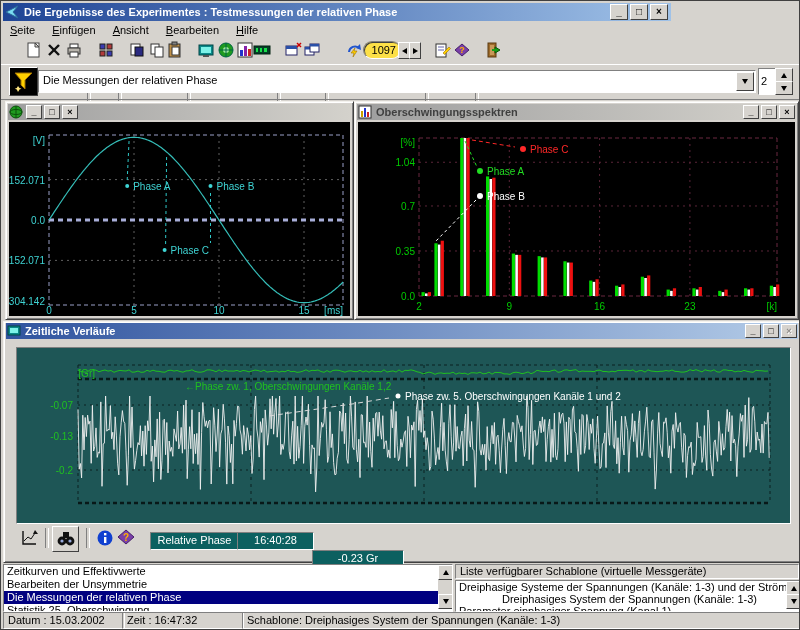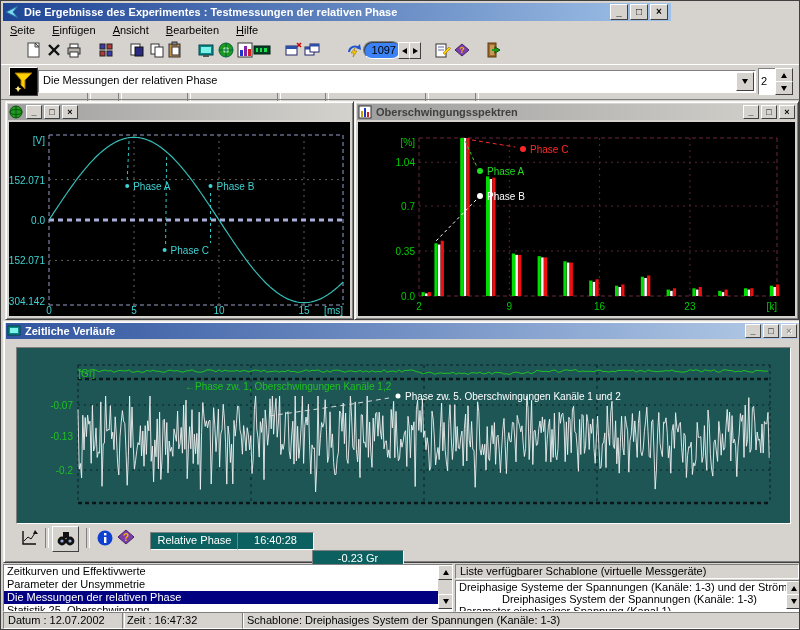--- a/index.html
+++ b/index.html
@@ -171,21 +171,21 @@
         </svg>
       </span>
     <span class="sep groove-v" style="left:324px;"></span>
     <span class="abs ticon" style="left:343px;top:1px;">
       <svg width="18" height="18">
           <path d="M4,11 a6,6 0 0 1 10,-4" fill="none" stroke="#2255cc" stroke-width="2"></path>
           <polygon points="15,3 16,9 11,7" fill="#2255cc"></polygon>
           <polygon points="10,7 6,12 9,12 8,16 12,10 9,10" fill="#ffd000" stroke="#a07000" stroke-width="0.6"></polygon>
         </svg>
       </span>
-    <div class="abs sunken" style="left:362px;top:2px;width:32px;height:16px;line-height:16px;text-align:right;padding-right:4px;background:#3b82f6;border-radius:9px;">1097</div>
+    <div class="abs sunken" style="left:362px;top:2px;width:32px;height:16px;line-height:16px;text-align:right;padding-right:4px;background:#fde047;border-radius:9px;">1097</div>
     <span class="abs raised sbtn" style="left:397px;top:3px;width:10px;height:15px;">
         <span class="tri-l"></span>
       </span>
     <span class="abs raised sbtn" style="left:408px;top:3px;width:10px;height:15px;">
         <span class="tri-r"></span>
       </span>
     <span class="sep groove-v" style="left:424px;"></span>
     <span class="abs ticon" style="left:431px;top:1px;">
       <svg width="18" height="18">
           <rect x="3" y="3" width="10" height="13" fill="#fff" stroke="#333"></rect>
@@ -440,21 +440,21 @@
           <text x="10" y="13.5" font-size="10" font-weight="bold" fill="#ffb000" text-anchor="middle">?</text>
         </svg>
       </span>
     <div class="abs tealfield" style="left:146px;top:210px;width:87px;height:16px;">Relative Phase</div>
     <div class="abs tealfield" style="left:233px;top:210px;width:75px;height:16px;">16:40:28</div>
     <div class="abs tealfield" style="left:308px;top:210px;width:90px;height:16px;margin-top:18px;">-0.23 Gr</div>
   </div>
 
   <div class="abs sunkflat" style="left:2px;top:563px;width:448px;height:46px;background:#fff;overflow:hidden;">
     <div class="listrow">Zeitkurven und Effektivwerte</div>
-    <div class="listrow">Parameter der Unsymmetrie</div>
+    <div class="listrow">Bearbeiten der Unsymmetrie</div>
     <div class="listrow sel">Die Messungen der relativen Phase</div>
     <div class="listrow">Statistik 25. Oberschwingung</div>
     <div class="sb" style="right:0;top:0;height:44px;width:14px;">
       <span class="sbtn raised" style="left:0;top:0;">
           <span class="tri-up"></span>
         </span>
       <span class="sbtn raised" style="left:0;bottom:0;">
           <span class="tri-dn"></span>
         </span>
     </div>
@@ -471,18 +471,18 @@
             <span class="tri-up"></span>
           </span>
         <span class="sbtn raised" style="left:0;bottom:0;">
             <span class="tri-dn"></span>
           </span>
       </div>
     </div>
   </div>
 
   <div class="abs" style="left:0;top:611px;width:800px;height:18px;">
-    <div class="abs statusfield" style="left:2px;top:0;width:112px;">Datum : 12.07.2002</div>
+    <div class="abs statusfield" style="left:2px;top:0;width:112px;">Datum : 15.03.2002</div>
     <div class="abs statusfield" style="left:121px;top:0;width:112px;">Zeit : 16:47:32</div>
     <div class="abs statusfield" style="left:241px;top:0;width:549px;">Schablone: Dreiphasiges System der Spannungen (Kanäle: 1-3)</div>
   </div>
 
 </div>
 
 </body></html>

